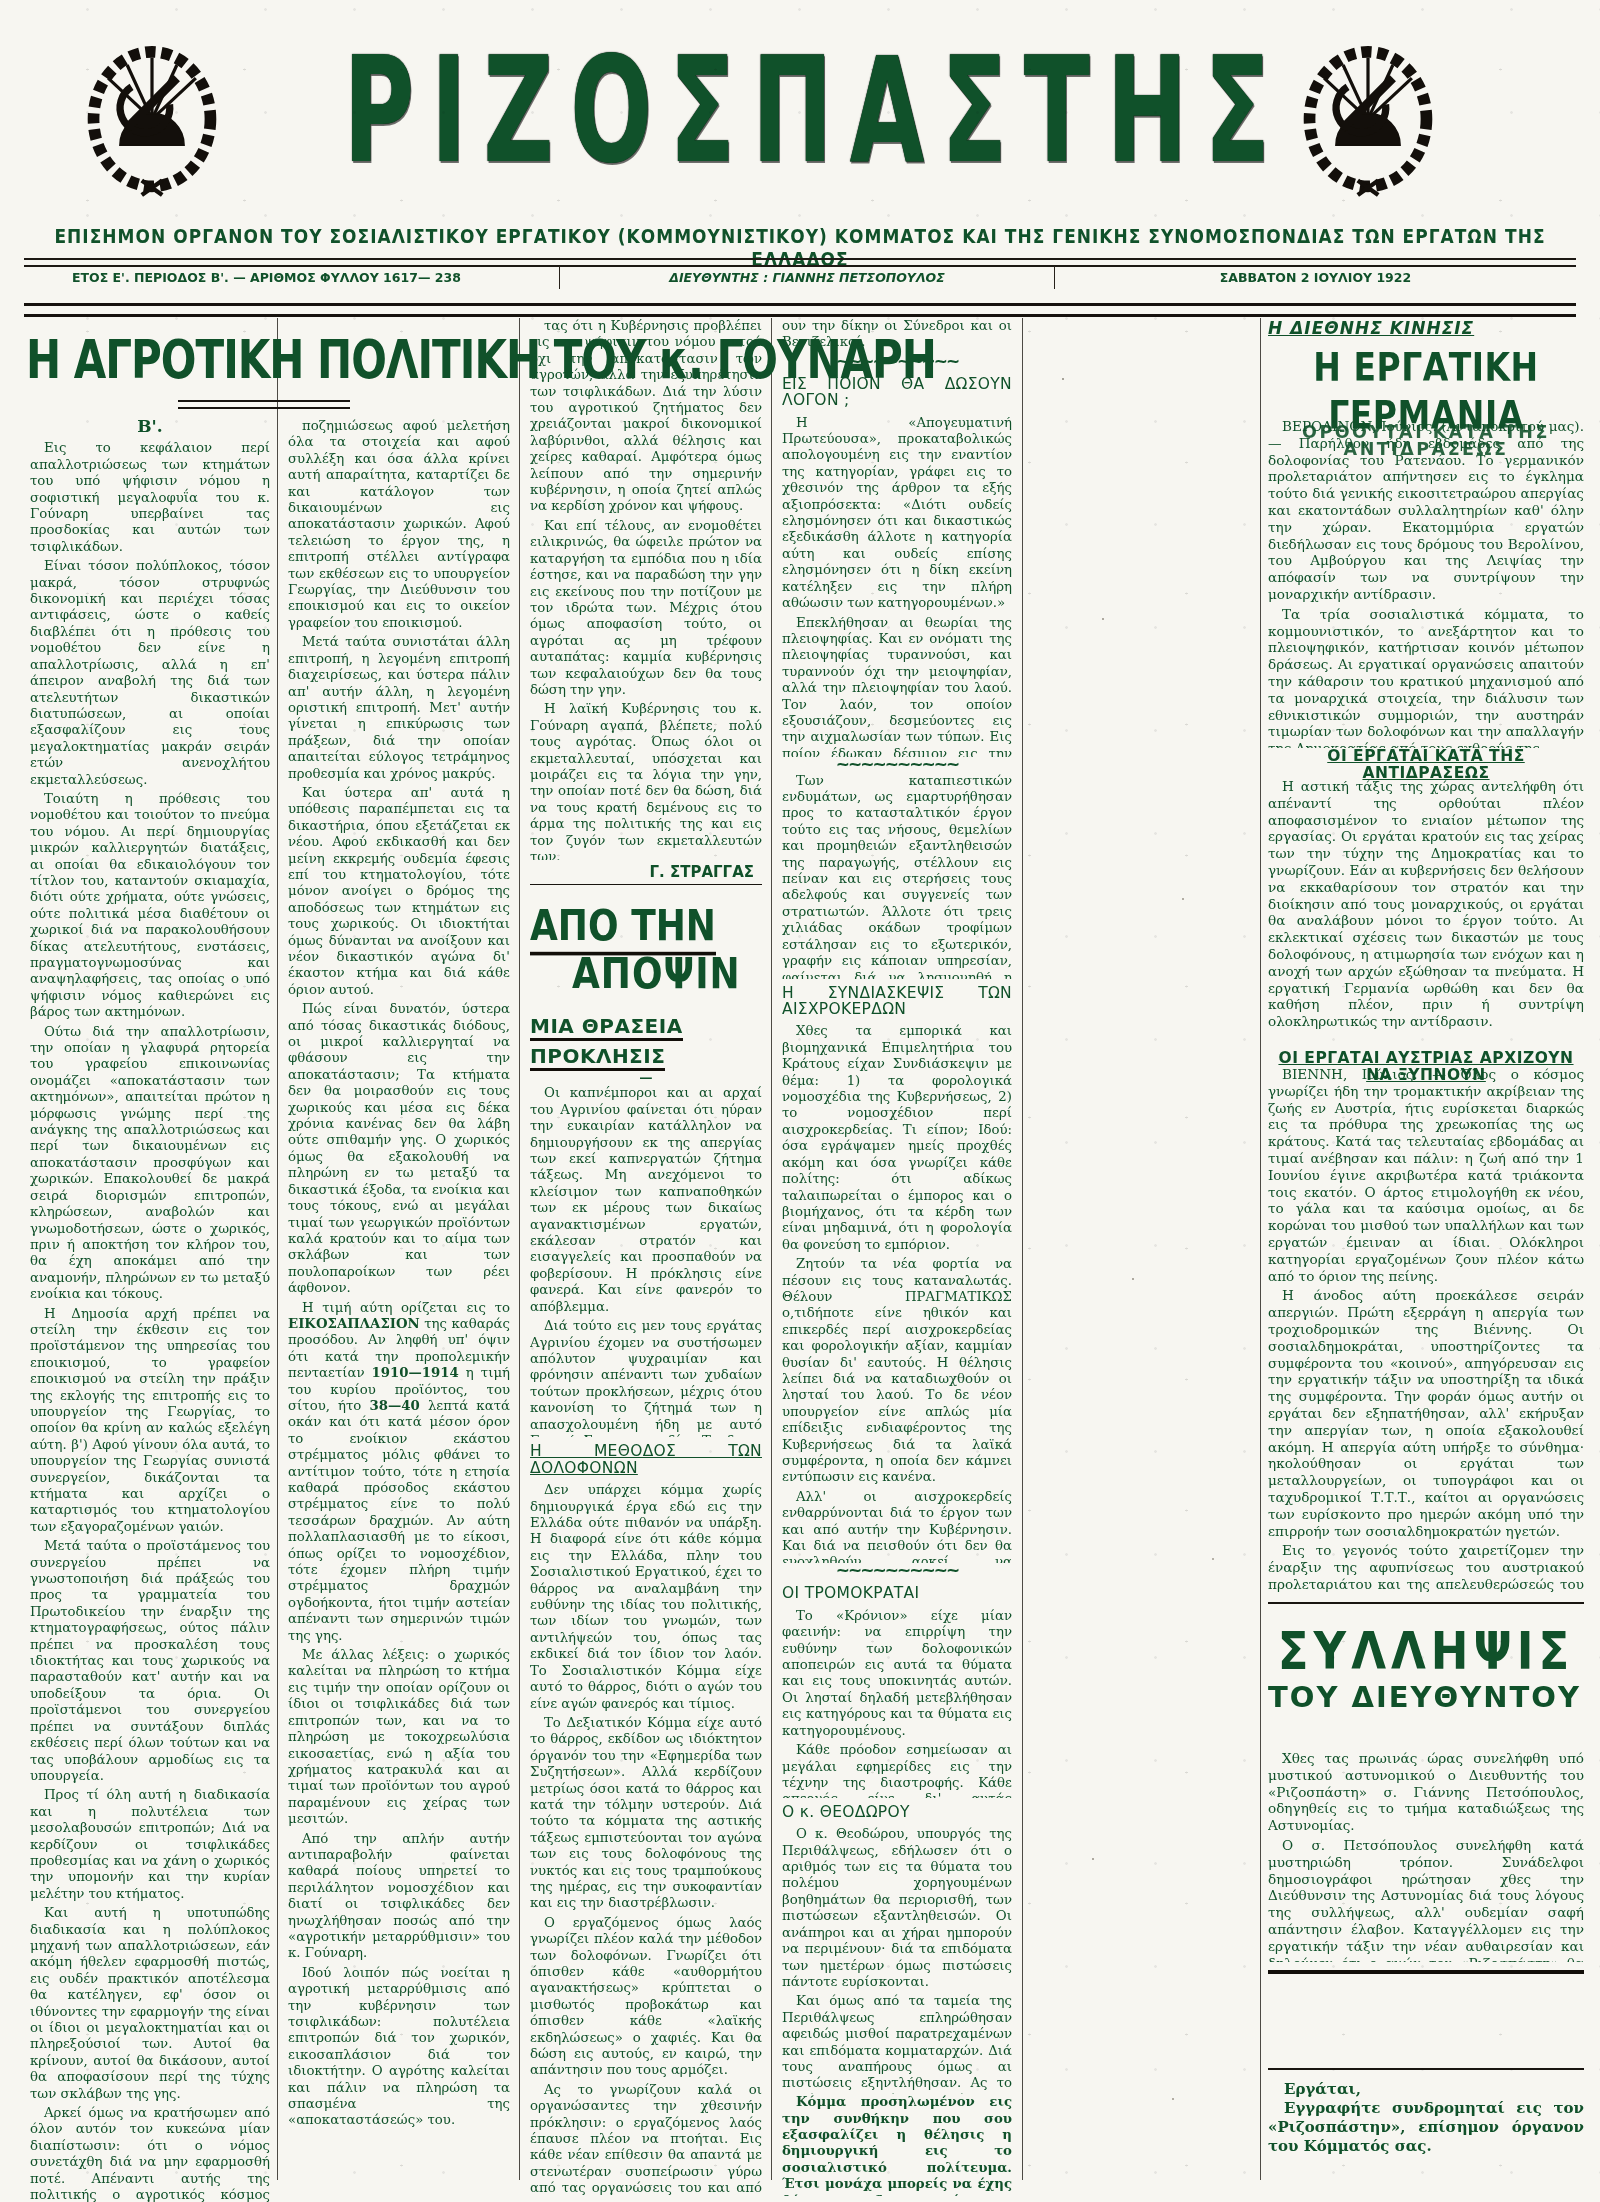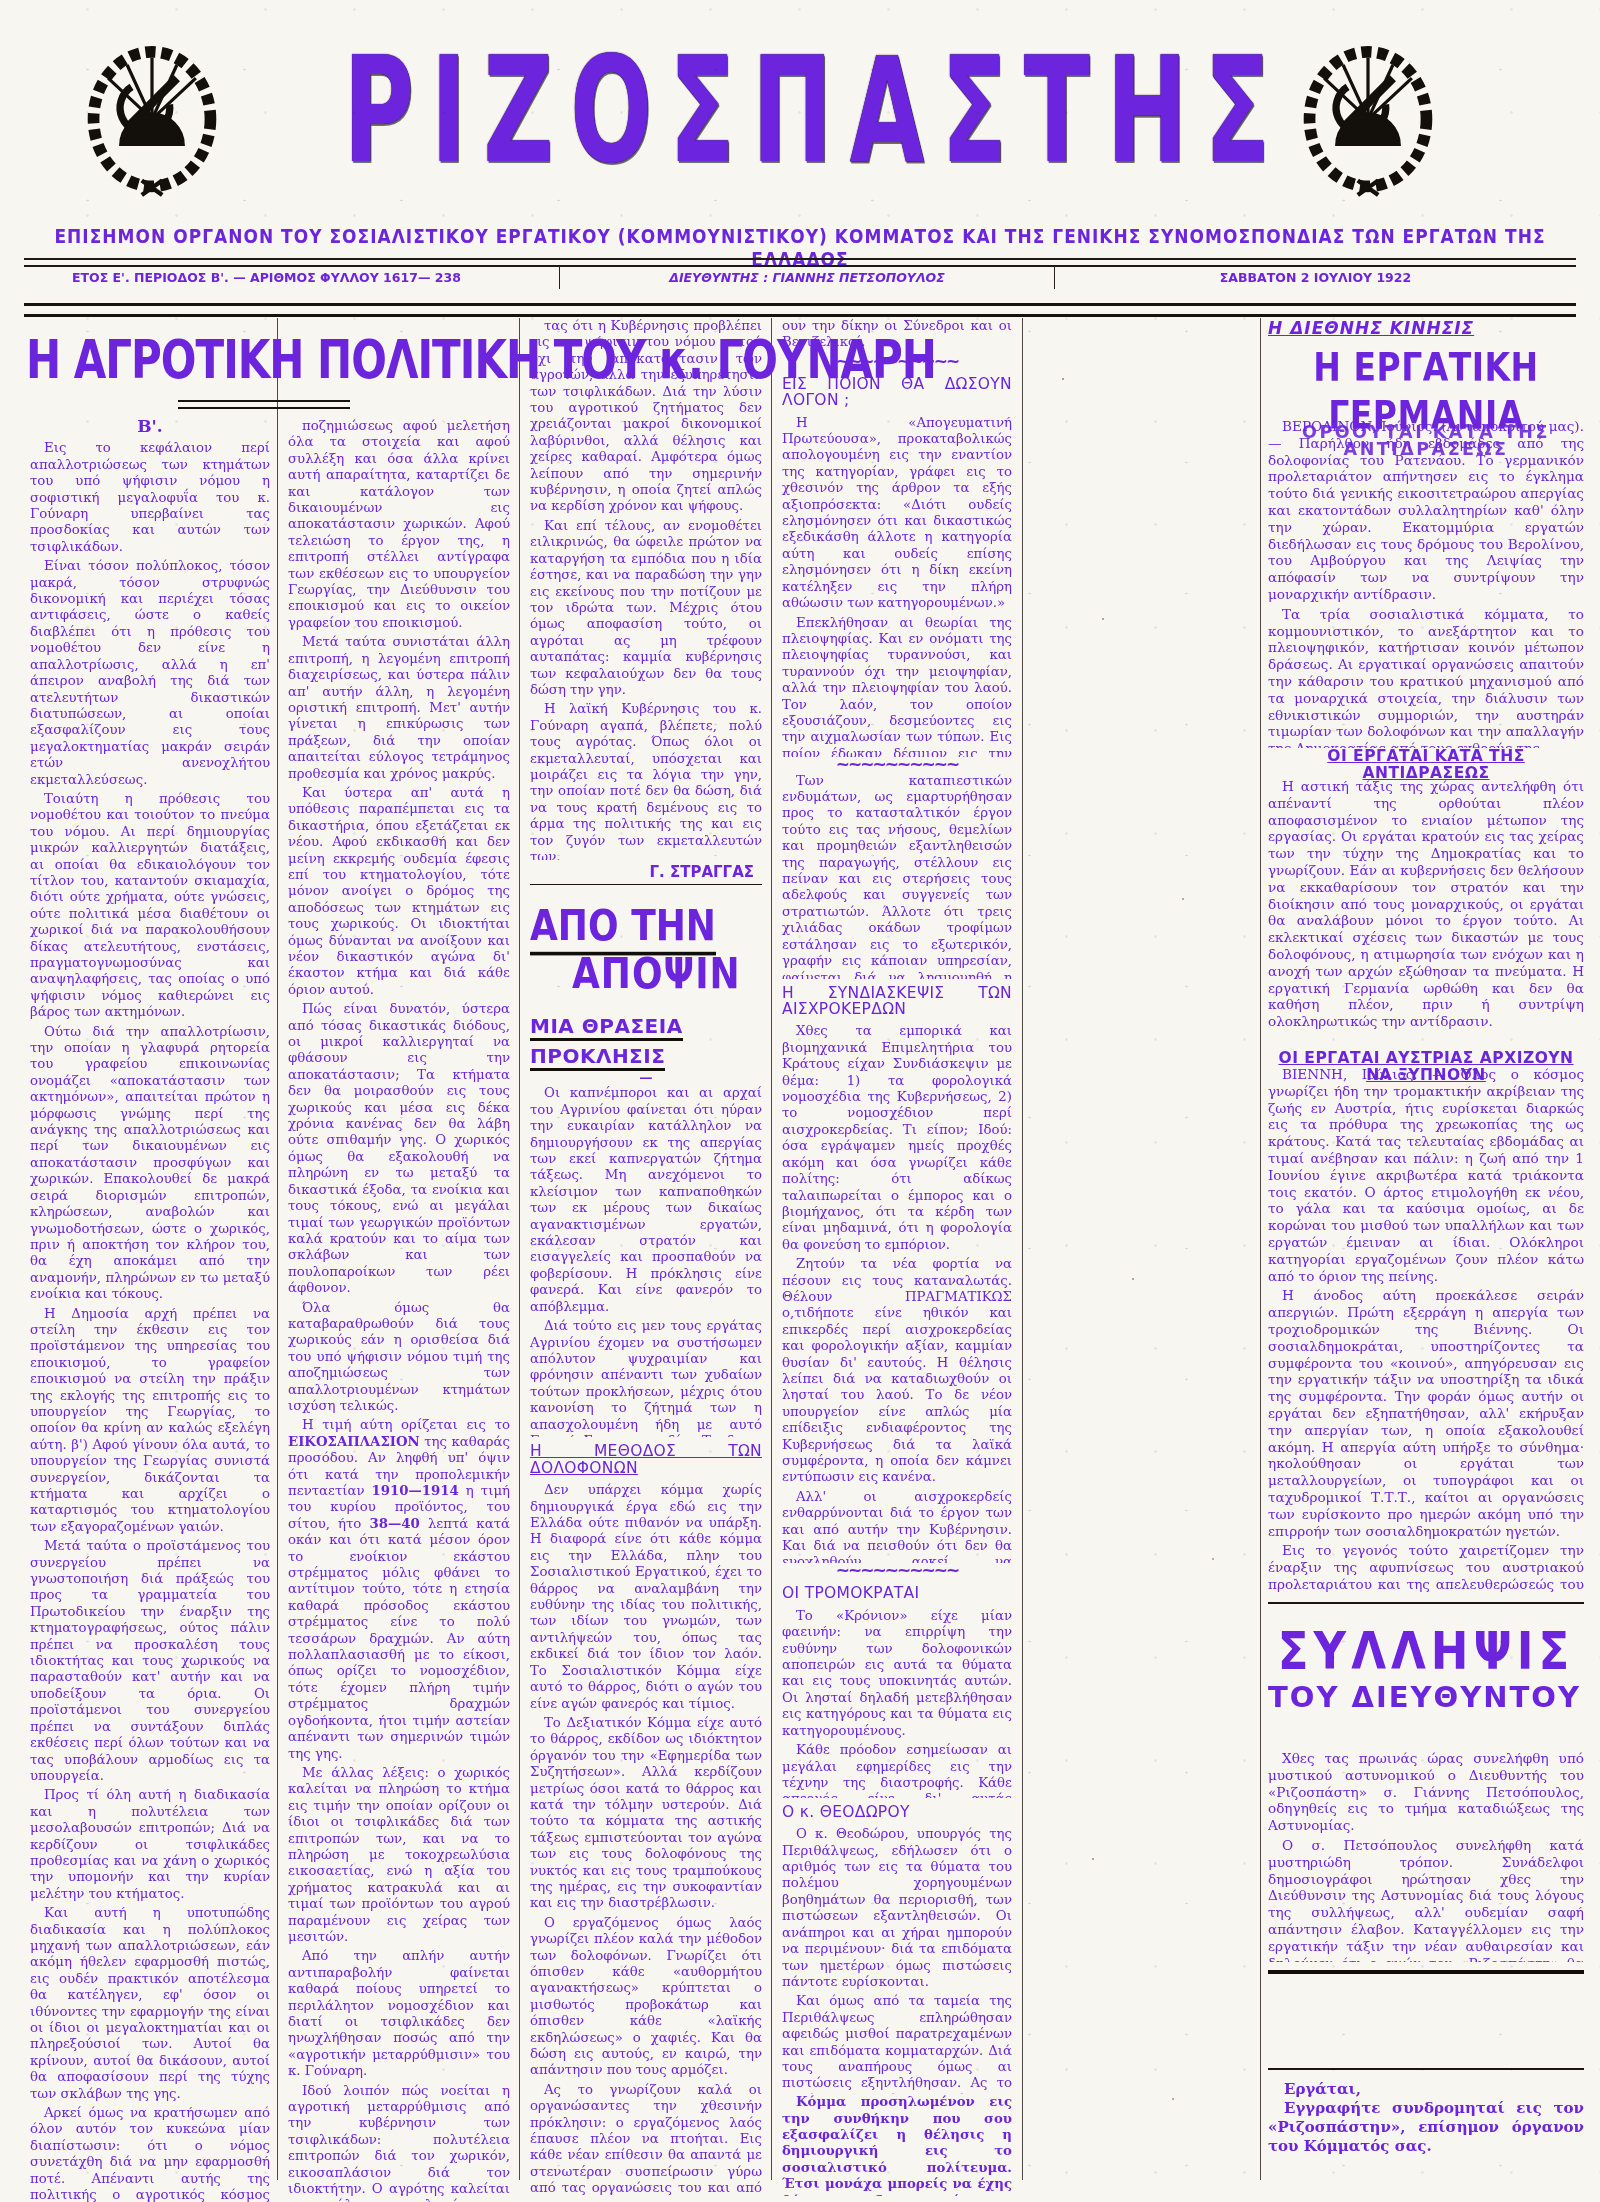--- a/index.html
+++ b/index.html
@@ -1,17 +1,17 @@
 <!DOCTYPE html>
 <html><head>
 <meta charset="utf-8">
 <style>
   html,body{margin:0;padding:0;background:#d8d5cf;}
   .page{position:relative;width:1600px;height:2202px;margin:0 auto;background:#f7f6f1;
-        font-family:"DejaVu Serif", serif;color:#6d28d9;overflow:hidden;}
+        font-family:"DejaVu Serif", serif;color:#14532d;overflow:hidden;}
   .page::after{content:"";position:absolute;inset:0;pointer-events:none;opacity:.5;
         background-image:radial-gradient(rgba(20,18,15,.25) 1px, transparent 1.3px),
                          radial-gradient(rgba(20,18,15,.14) 1px, transparent 1.5px);
         background-size:157px 131px, 89px 103px;background-position:9px 4px, 43px 61px;}
   .ink{filter:blur(.32px) contrast(1.04);}
   
   .emblem{position:absolute;top:46px;width:148px;height:152px;}
   .emblem.left{left:78px;} .emblem.right{left:1294px;}
   .mast-title{position:absolute;left:250px;right:220px;top:44px;height:150px;
         text-align:center;font-family:"DejaVu Sans",sans-serif;font-weight:900;
@@ -165,21 +165,20 @@
         <p class="para">Αρκεί όμως να κρατήσωμεν από όλον αυτόν τον κυκεώνα μίαν διαπίστωσιν: ότι ο νόμος συνετάχθη διά να μην εφαρμοσθή ποτέ. Απέναντι αυτής της πολιτικής ο αγροτικός κόσμος οφείλει να τείνη το ους προς το Σοσιαλιστικόν Εργατικόν Κόμμα, το μόνον που υπεστήριξε και υποστηρίζει την χωρίς όρους και χωρίς αποζημιώσεις παράδοσιν της γης εις τους καλλιεργητάς της.</p>
       </div>
   </div>
 
   <div class="col c2 ink">
     <div>
         <p class="para">ποζημιώσεως αφού μελετήση όλα τα στοιχεία και αφού συλλέξη και όσα άλλα κρίνει αυτή απαραίτητα, καταρτίζει δε και κατάλογον των δικαιουμένων εις αποκατάστασιν χωρικών. Αφού τελειώση το έργον της, η επιτροπή στέλλει αντίγραφα των εκθέσεων εις το υπουργείον Γεωργίας, την Διεύθυνσιν του εποικισμού και εις το οικείον γραφείον του εποικισμού.</p>
         <p class="para">Μετά ταύτα συνιστάται άλλη επιτροπή, η λεγομένη επιτροπή διαχειρίσεως, και ύστερα πάλιν απ' αυτήν άλλη, η λεγομένη οριστική επιτροπή. Μετ' αυτήν γίνεται η επικύρωσις των πράξεων, διά την οποίαν απαιτείται εύλογος τετράμηνος προθεσμία και χρόνος μακρύς.</p>
         <p class="para">Και ύστερα απ' αυτά η υπόθεσις παραπέμπεται εις τα δικαστήρια, όπου εξετάζεται εκ νέου. Αφού εκδικασθή και δεν μείνη εκκρεμής ουδεμία έφεσις επί του κτηματολογίου, τότε μόνον ανοίγει ο δρόμος της αποδόσεως των κτημάτων εις τους χωρικούς. Οι ιδιοκτήται όμως δύνανται να ανοίξουν και νέον δικαστικόν αγώνα δι' έκαστον κτήμα και διά κάθε όριον αυτού.</p>
         <p class="para">Πώς είναι δυνατόν, ύστερα από τόσας δικαστικάς διόδους, οι μικροί καλλιεργηταί να φθάσουν εις την αποκατάστασιν; Τα κτήματα δεν θα μοιρασθούν εις τους χωρικούς και μέσα εις δέκα χρόνια κανένας δεν θα λάβη ούτε σπιθαμήν γης. Ο χωρικός όμως θα εξακολουθή να πληρώνη εν τω μεταξύ τα δικαστικά έξοδα, τα ενοίκια και τους τόκους, ενώ αι μεγάλαι τιμαί των γεωργικών προϊόντων καλά κρατούν και το αίμα των σκλάβων και των πουλοπαροίκων των ρέει άφθονον.</p>
-        <p class="para">Όλα όμως θα καταβαραθρωθούν διά τους χωρικούς εάν η ορισθείσα διά του υπό ψήφισιν νόμου τιμή της αποζημιώσεως των απαλλοτριουμένων κτημάτων ισχύση τελικώς.</p>
       </div>
     <p class="para"><span>Η τιμή αύτη ορίζεται εις το </span><b>ΕΙΚΟΣΑΠΛΑΣΙΟΝ</b><span> της καθαράς προσόδου. Αν ληφθή υπ' όψιν ότι κατά την προπολεμικήν πενταετίαν </span><b>1910—1914</b><span> η τιμή του κυρίου προϊόντος, του σίτου, ήτο </span><b>38—40</b><span> λεπτά κατά οκάν και ότι κατά μέσον όρον το ενοίκιον εκάστου στρέμματος μόλις φθάνει το αντίτιμον τούτο, τότε η ετησία καθαρά πρόσοδος εκάστου στρέμματος είνε το πολύ τεσσάρων δραχμών. Αν αύτη πολλαπλασιασθή με το είκοσι, όπως ορίζει το νομοσχέδιον, τότε έχομεν πλήρη τιμήν στρέμματος δραχμών ογδοήκοντα, ήτοι τιμήν αστείαν απέναντι των σημερινών τιμών της γης.</span></p>
     <div>
         <p class="para">Με άλλας λέξεις: ο χωρικός καλείται να πληρώση το κτήμα εις τιμήν την οποίαν ορίζουν οι ίδιοι οι τσιφλικάδες διά των επιτροπών των, και να το πληρώση με τοκοχρεωλύσια εικοσαετίας, ενώ η αξία του χρήματος κατρακυλά και αι τιμαί των προϊόντων του αγρού παραμένουν εις χείρας των μεσιτών.</p>
         <p class="para">Από την απλήν αυτήν αντιπαραβολήν φαίνεται καθαρά ποίους υπηρετεί το περιλάλητον νομοσχέδιον και διατί οι τσιφλικάδες δεν ηνωχλήθησαν ποσώς από την «αγροτικήν μεταρρύθμισιν» του κ. Γούναρη.</p>
         <p class="para">Ιδού λοιπόν πώς νοείται η αγροτική μεταρρύθμισις από την κυβέρνησιν των τσιφλικάδων: πολυτέλεια επιτροπών διά τον χωρικόν, εικοσαπλάσιον διά τον ιδιοκτήτην. Ο αγρότης καλείται και πάλιν να πληρώση τα σπασμένα της «αποκαταστάσεώς» του.</p>
       </div>
   </div>
 
   <div class="col c3 ink">

